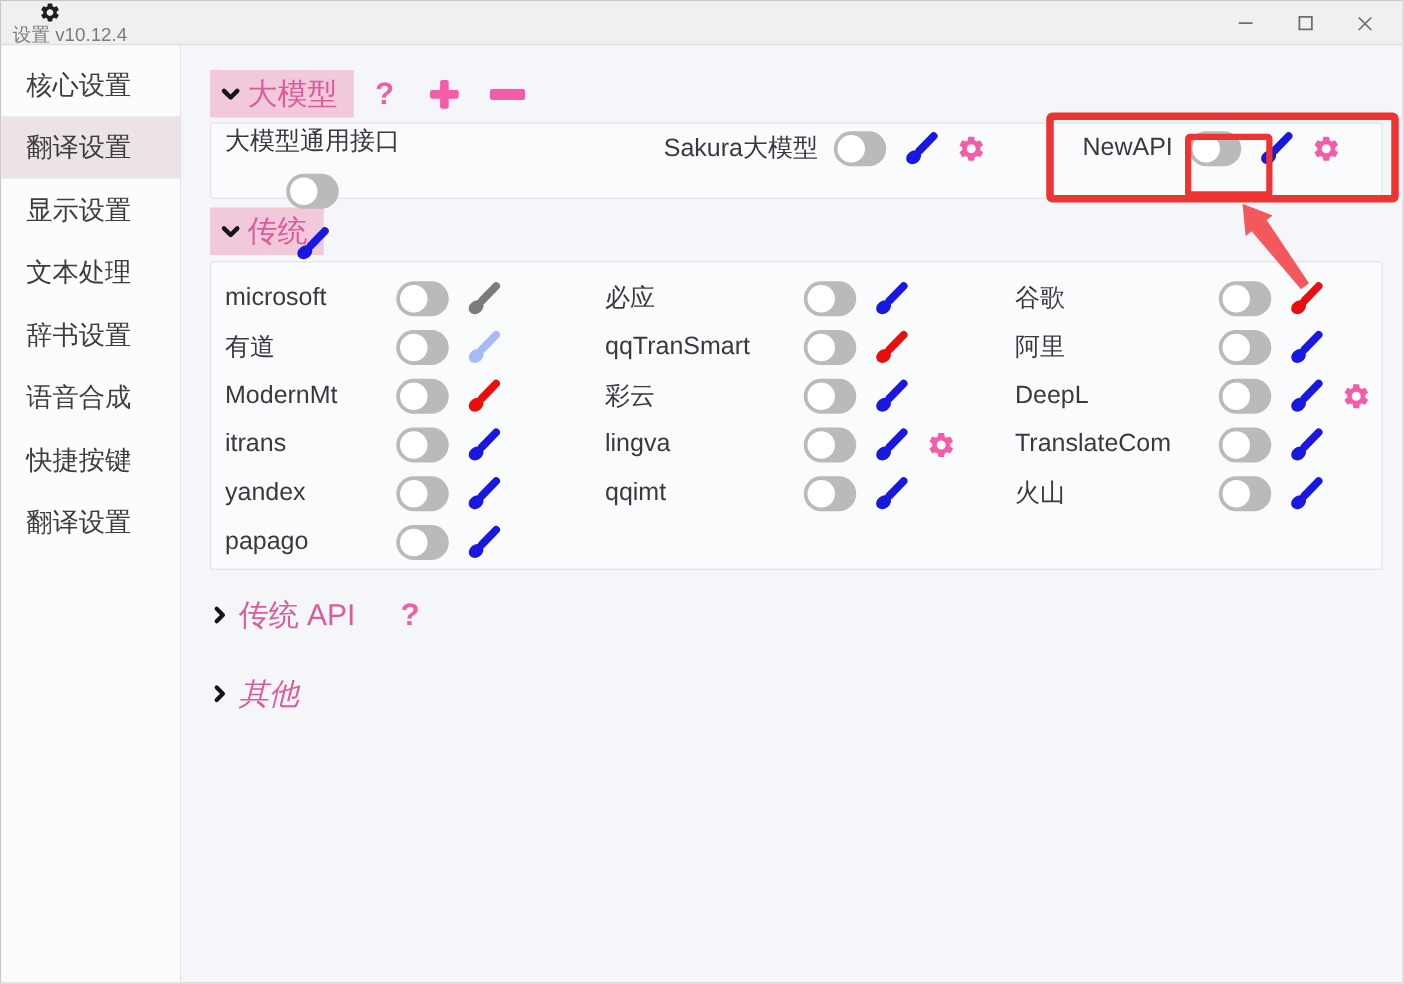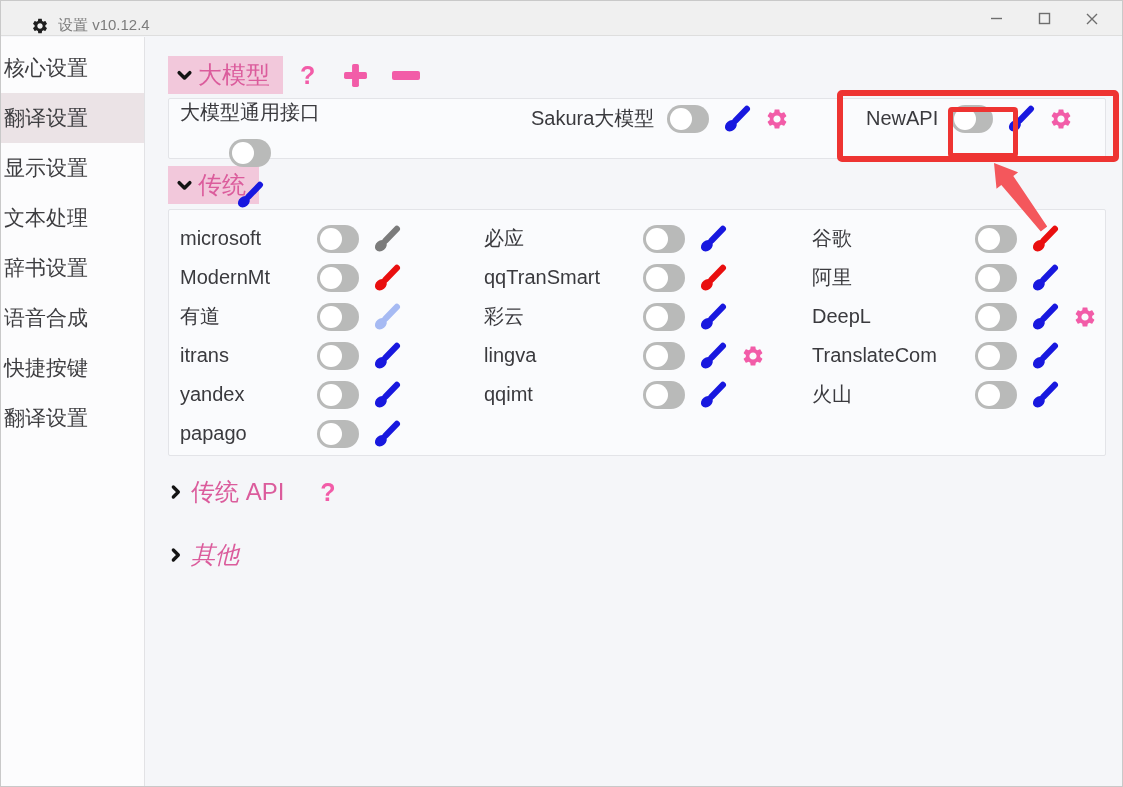--- a/index.html
+++ b/index.html
@@ -6,34 +6,34 @@
   html,body { background:#ffffff; }
   body { font-family:"Liberation Sans","DejaVu Sans",sans-serif; }
   .window{
     position:relative; width:1123px; height:787px; overflow:hidden;
     background:#f5f6f9; border:1px solid #c9c9c9;
   }
   
   .titlebar{
     position:absolute; left:0; top:0; right:0; height:35px;
     background:#f0f0f0; border-bottom:1px solid #dedede;
-    display:flex; align-items:flex-end;
+    display:flex; align-items:flex-start;flex-direction:column;
   }
   .titlebar .app-icon{ width:18px; height:18px; margin-left:30px; display:flex; color:#1f1f1f;}
   .titlebar .app-icon svg{ width:100%; height:100%; }
   .titlebar .title-text{ margin-left:9px; font-size:15px; color:#7c7c7c; }
   .win-controls{ position:absolute; right:6px; top:0; height:35px; display:flex; }
   .win-btn{ width:48px; height:35px; display:flex; align-items:center; justify-content:center; }
   
   .sidebar{
     position:absolute; left:0; top:36px; bottom:0; width:144px;
     background:#fcfcfd; border-right:1px solid #e2e2e5; padding-top:6px;
   }
   .side-item{
-    height:50px; display:flex; align-items:center; padding-left:3px;
+    height:50px; display:flex; align-items:center; padding-left:20px;
     font-size:21px; color:#3d3d40; cursor:default; white-space:nowrap;
   }
   .side-item.selected{ background:#ebe3e6; }
   
   .main{
     position:absolute; left:144px; top:36px; right:0; bottom:1px;
     background:#f5f6f9; padding:19px 0 0 23px;
   }
   .sect-header-row{ display:flex; align-items:center; height:38px; }
   .sect-chip{
@@ -251,38 +251,38 @@
             </span>
     <span class="icon brush" style="color: rgb(123, 123, 123);">
               <svg viewBox="0 0 24 24">
                 <path d="M10.8 13.3 L19.9 3.9" stroke="currentColor" stroke-width="5" stroke-linecap="round" fill="none"></path>
                 <ellipse cx="7.1" cy="17.4" rx="5.1" ry="4.1" transform="rotate(-38 7.1 17.4)" fill="currentColor"></ellipse>
               </svg>
             </span>
 
   </div>
           <div class="svc-row">
+    <span class="svc-label">有道</span>
+    <span class="toggle">
+              <span class="knob"></span>
+            </span>
+    <span class="icon brush" style="color: rgb(166, 186, 243);">
+              <svg viewBox="0 0 24 24">
+                <path d="M10.8 13.3 L19.9 3.9" stroke="currentColor" stroke-width="5" stroke-linecap="round" fill="none"></path>
+                <ellipse cx="7.1" cy="17.4" rx="5.1" ry="4.1" transform="rotate(-38 7.1 17.4)" fill="currentColor"></ellipse>
+              </svg>
+            </span>
+
+  </div>
+          <div class="svc-row">
     <span class="svc-label">ModernMt</span>
     <span class="toggle">
               <span class="knob"></span>
             </span>
     <span class="icon brush" style="color: rgb(233, 15, 15);">
-              <svg viewBox="0 0 24 24">
-                <path d="M10.8 13.3 L19.9 3.9" stroke="currentColor" stroke-width="5" stroke-linecap="round" fill="none"></path>
-                <ellipse cx="7.1" cy="17.4" rx="5.1" ry="4.1" transform="rotate(-38 7.1 17.4)" fill="currentColor"></ellipse>
-              </svg>
-            </span>
-
-  </div>
-          <div class="svc-row">
-    <span class="svc-label">有道</span>
-    <span class="toggle">
-              <span class="knob"></span>
-            </span>
-    <span class="icon brush" style="color: rgb(166, 186, 243);">
               <svg viewBox="0 0 24 24">
                 <path d="M10.8 13.3 L19.9 3.9" stroke="currentColor" stroke-width="5" stroke-linecap="round" fill="none"></path>
                 <ellipse cx="7.1" cy="17.4" rx="5.1" ry="4.1" transform="rotate(-38 7.1 17.4)" fill="currentColor"></ellipse>
               </svg>
             </span>
 
   </div>
           <div class="svc-row">
     <span class="svc-label">itrans</span>
     <span class="toggle">

